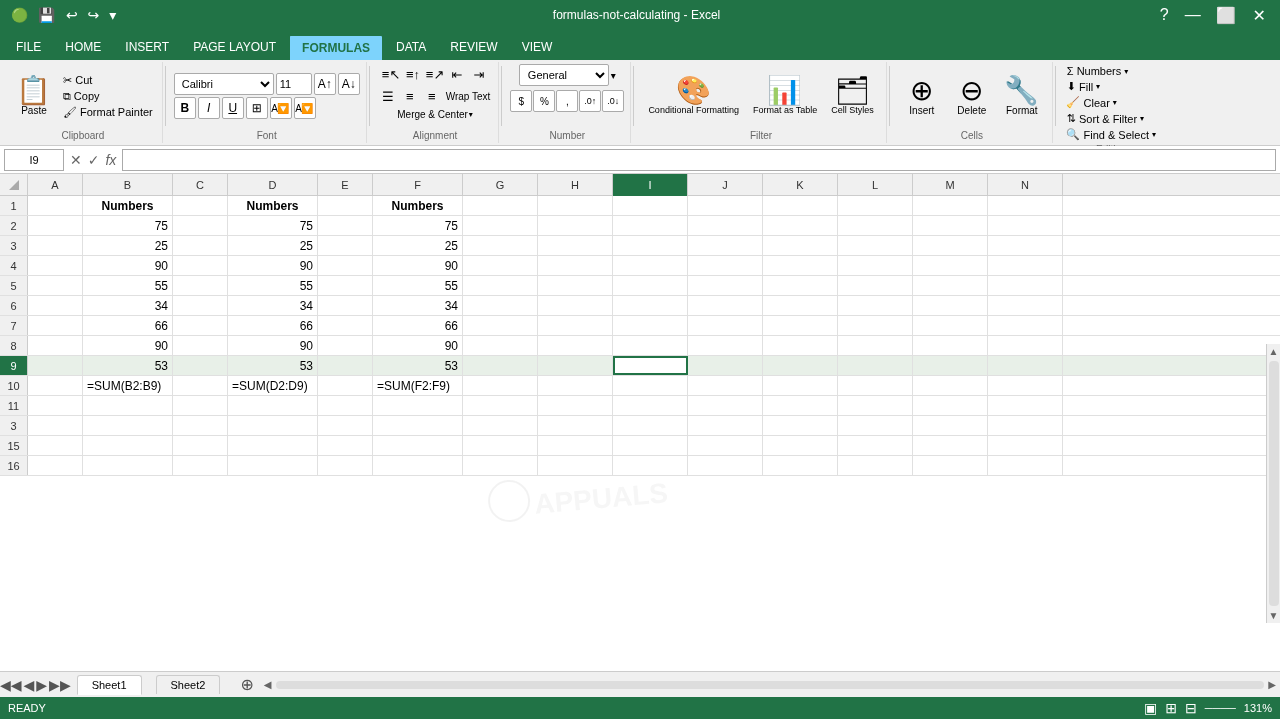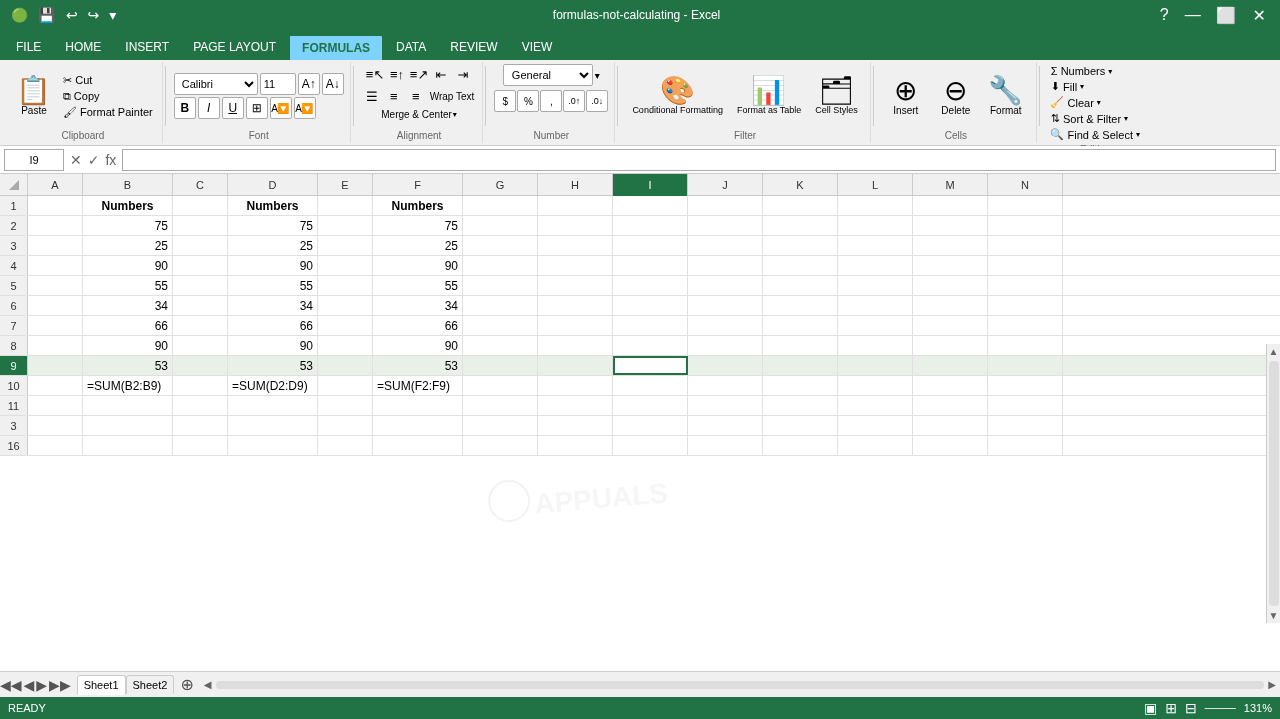--- a/index.html
+++ b/index.html
@@ -89,21 +89,21 @@
     .font-controls { display: flex; flex-direction: column; gap: 2px; }
     .font-row { display: flex; align-items: center; gap: 2px; }
     select.font-family, input.font-size {
       border: 1px solid #aaa;
       border-radius: 2px;
       padding: 1px 3px;
       font-size: 11px;
       height: 22px;
       background: white;
     }
-    select.font-family { width: 84px; }
+    select.font-family { width: 100px; }
     input.font-size { width: 36px; }
     .font-btn {
       width: 22px; height: 22px;
       border: 1px solid #aaa;
       background: white;
       border-radius: 2px;
       cursor: pointer;
       font-size: 12px;
       display: flex; align-items: center; justify-content: center;
     }
@@ -128,21 +128,21 @@
     }
     #formula-icons { display: flex; gap: 2px; align-items: center; }
     #formula-icons span { font-size: 14px; cursor: pointer; color: #666; padding: 0 2px; }
     #formula-input {
       flex: 1;
       border: 1px solid #aaa;
       padding: 1px 4px;
       font-size: 11px;
       height: 22px;
     }
-    #fx-label { font-size: 13px; color: #666; }
+    #fx-label { font-style: italic; font-size: 13px; color: #666; }
 
     
     #spreadsheet {
       display: flex;
       flex-direction: column;
       overflow: hidden;
       flex: 1;
     }
 
     
@@ -232,28 +232,28 @@
       height: 22px;
       display: flex;
       align-items: center;
       justify-content: space-between;
       padding: 0 8px;
       font-size: 11px;
     }
     #status-bar .right { display: flex; gap: 8px; align-items: center; }
     .status-icon { font-size: 14px; cursor: pointer; }
     .sheet-tab {
-      padding: 3px 6px;
+      padding: 3px 14px;
       font-size: 11px;
       cursor: pointer;
       border: 1px solid #ccc;
       border-bottom: none;
       border-radius: 3px 3px 0 0;
       background: #f0f0f0;
-      margin-right: 0;
+      margin-right: 14px;
     }
     .sheet-tab.active {
       background: white;
       border-bottom: 1px solid white;
       margin-bottom: -1px;
     }
     .add-sheet {
       font-size: 16px;
       cursor: pointer;
       padding: 0 6px;
@@ -777,20 +777,37 @@
             <div class="cell col-g"></div>
             <div class="cell col-h"></div>
             <div class="cell col-i"></div>
             <div class="cell col-j"></div>
             <div class="cell col-k"></div>
             <div class="cell col-l"></div>
             <div class="cell col-m"></div>
             <div class="cell col-n"></div>
           </div>
         <div class="grid-row">
+            <div class="row-num">15</div>
+            <div class="cell col-a"></div>
+            <div class="cell col-b"></div>
+            <div class="cell col-c"></div>
+            <div class="cell col-d"></div>
+            <div class="cell col-e"></div>
+            <div class="cell col-f"></div>
+            <div class="cell col-g"></div>
+            <div class="cell col-h"></div>
+            <div class="cell col-i"></div>
+            <div class="cell col-j"></div>
+            <div class="cell col-k"></div>
+            <div class="cell col-l"></div>
+            <div class="cell col-m"></div>
+            <div class="cell col-n"></div>
+          </div>
+        <div class="grid-row">
             <div class="row-num">16</div>
             <div class="cell col-a"></div>
             <div class="cell col-b"></div>
             <div class="cell col-c"></div>
             <div class="cell col-d"></div>
             <div class="cell col-e"></div>
             <div class="cell col-f"></div>
             <div class="cell col-g"></div>
             <div class="cell col-h"></div>
             <div class="cell col-i"></div>

